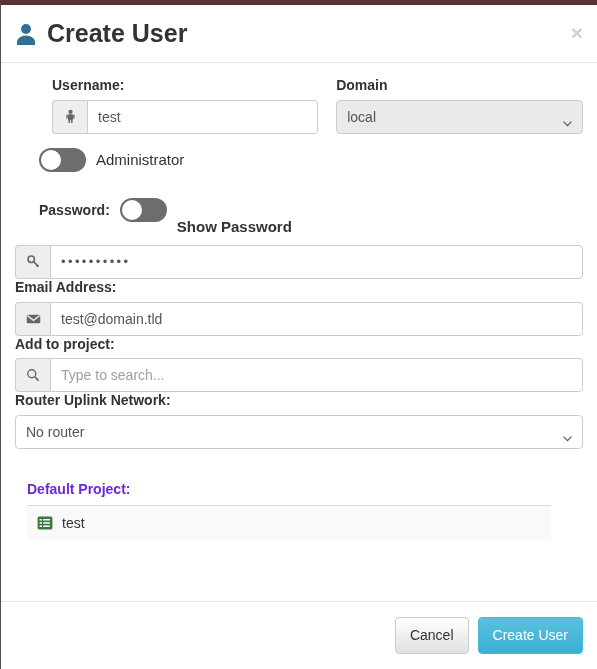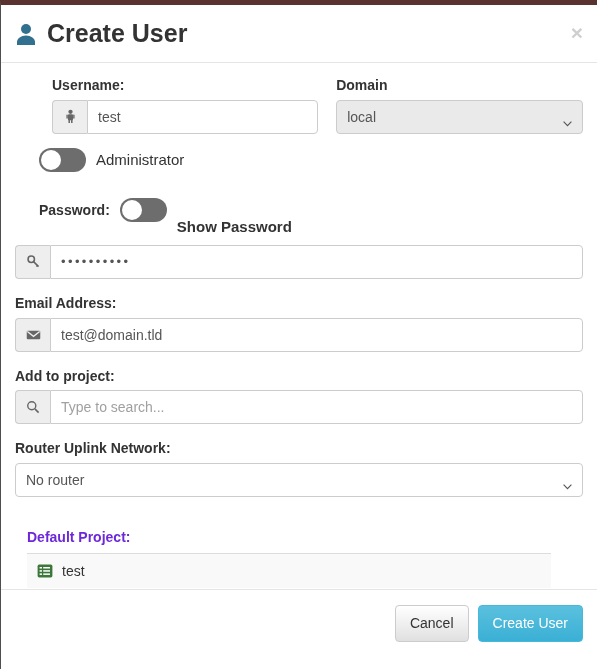--- a/index.html
+++ b/index.html
@@ -170,21 +170,21 @@
     background: #ffffff;
   }
   .toggle-text { font-size: 15px; color: #333333; }
   .toggle-text.bold { font-weight: bold; margin-top: 32px; }
   .inline-label {
     font-size: 14px;
     font-weight: bold;
     color: #333333;
   }
 
-  .group { margin-top: 16px; }
+  .group { }
 
   
   .dp-title {
     font-size: 14px;
     font-weight: bold;
     color: #6d28d9;
     margin: 0 0 8px 12px;
   }
   .dp-list {
     border-top: 1px solid #dddddd;
@@ -198,21 +198,21 @@
     gap: 9px;
     padding: 9px 10px;
     font-size: 14px;
     color: #333333;
   }
   .proj-icon { width: 16px; height: 14px; flex: 0 0 16px; }
 
   
   .modal-footer {
     position: absolute;
-    left: 0; right: 0; bottom: 12px;
+    left: 0; right: 0; bottom: 0;
     height: 68px;
     border-top: 1px solid #e5e5e5;
     display: flex;
     align-items: center;
     justify-content: flex-end;
     gap: 9px;
     padding: 0 14px;
   }
   .btn {
     font-size: 14px;

